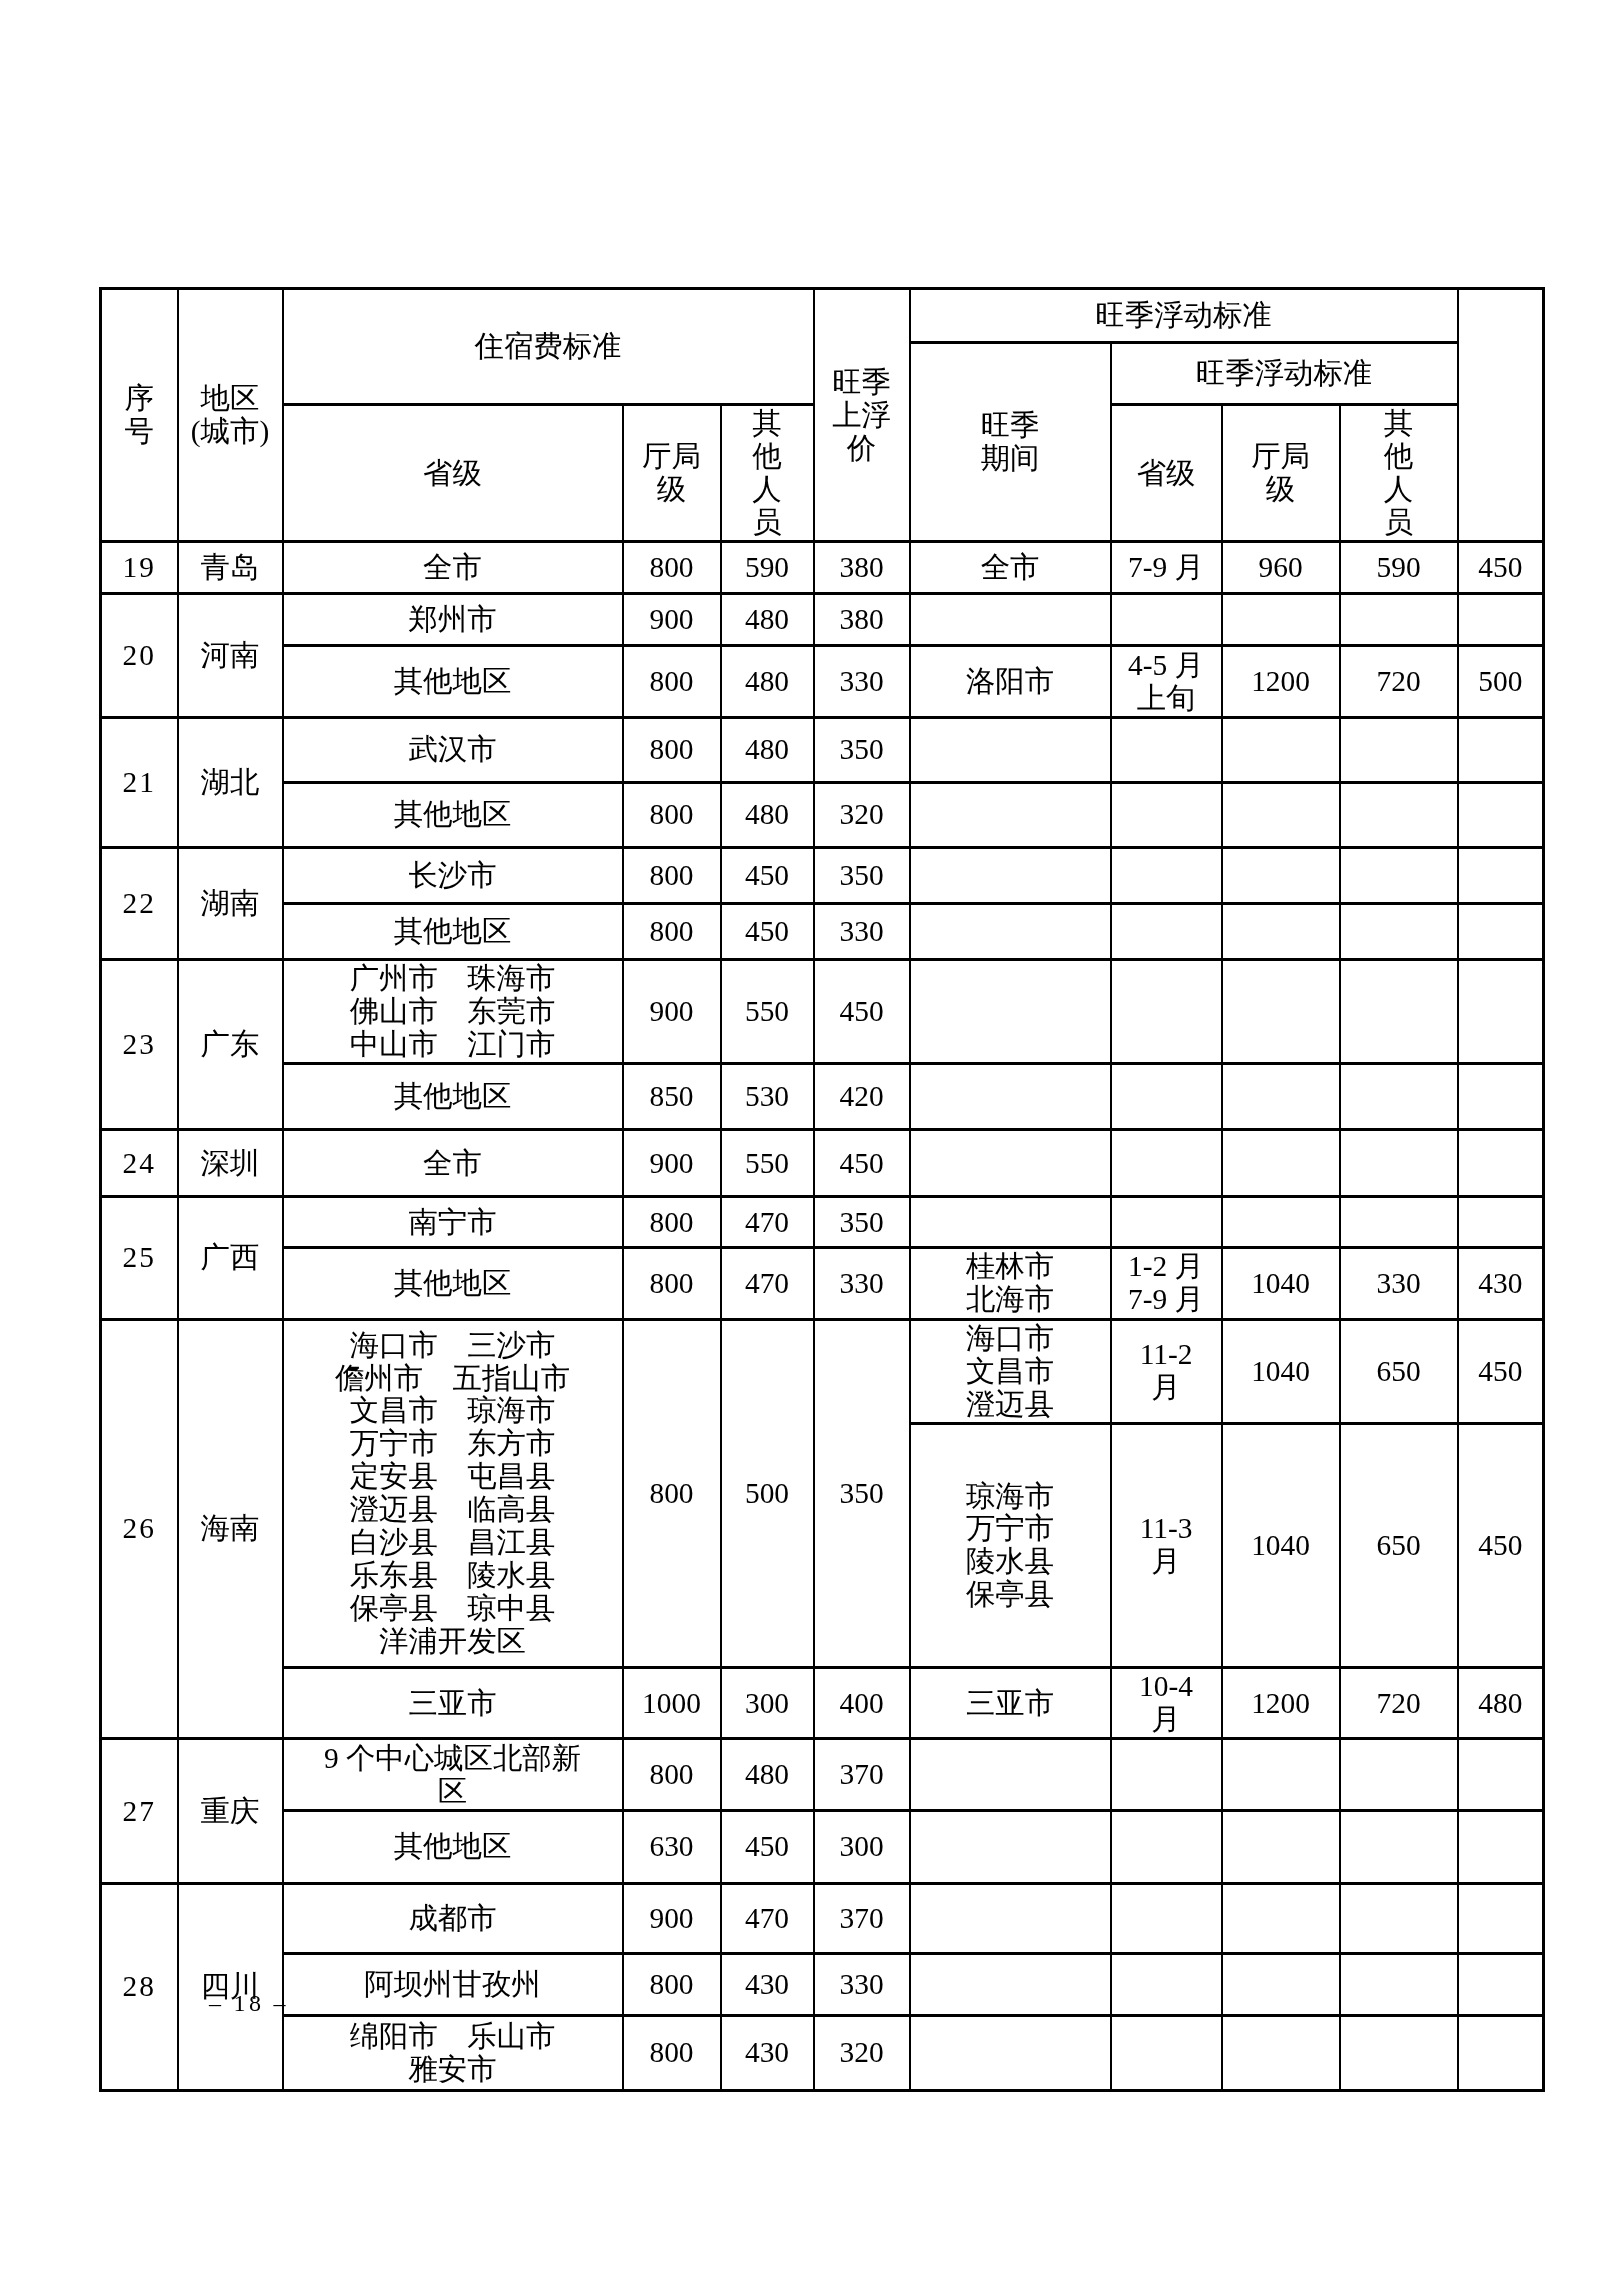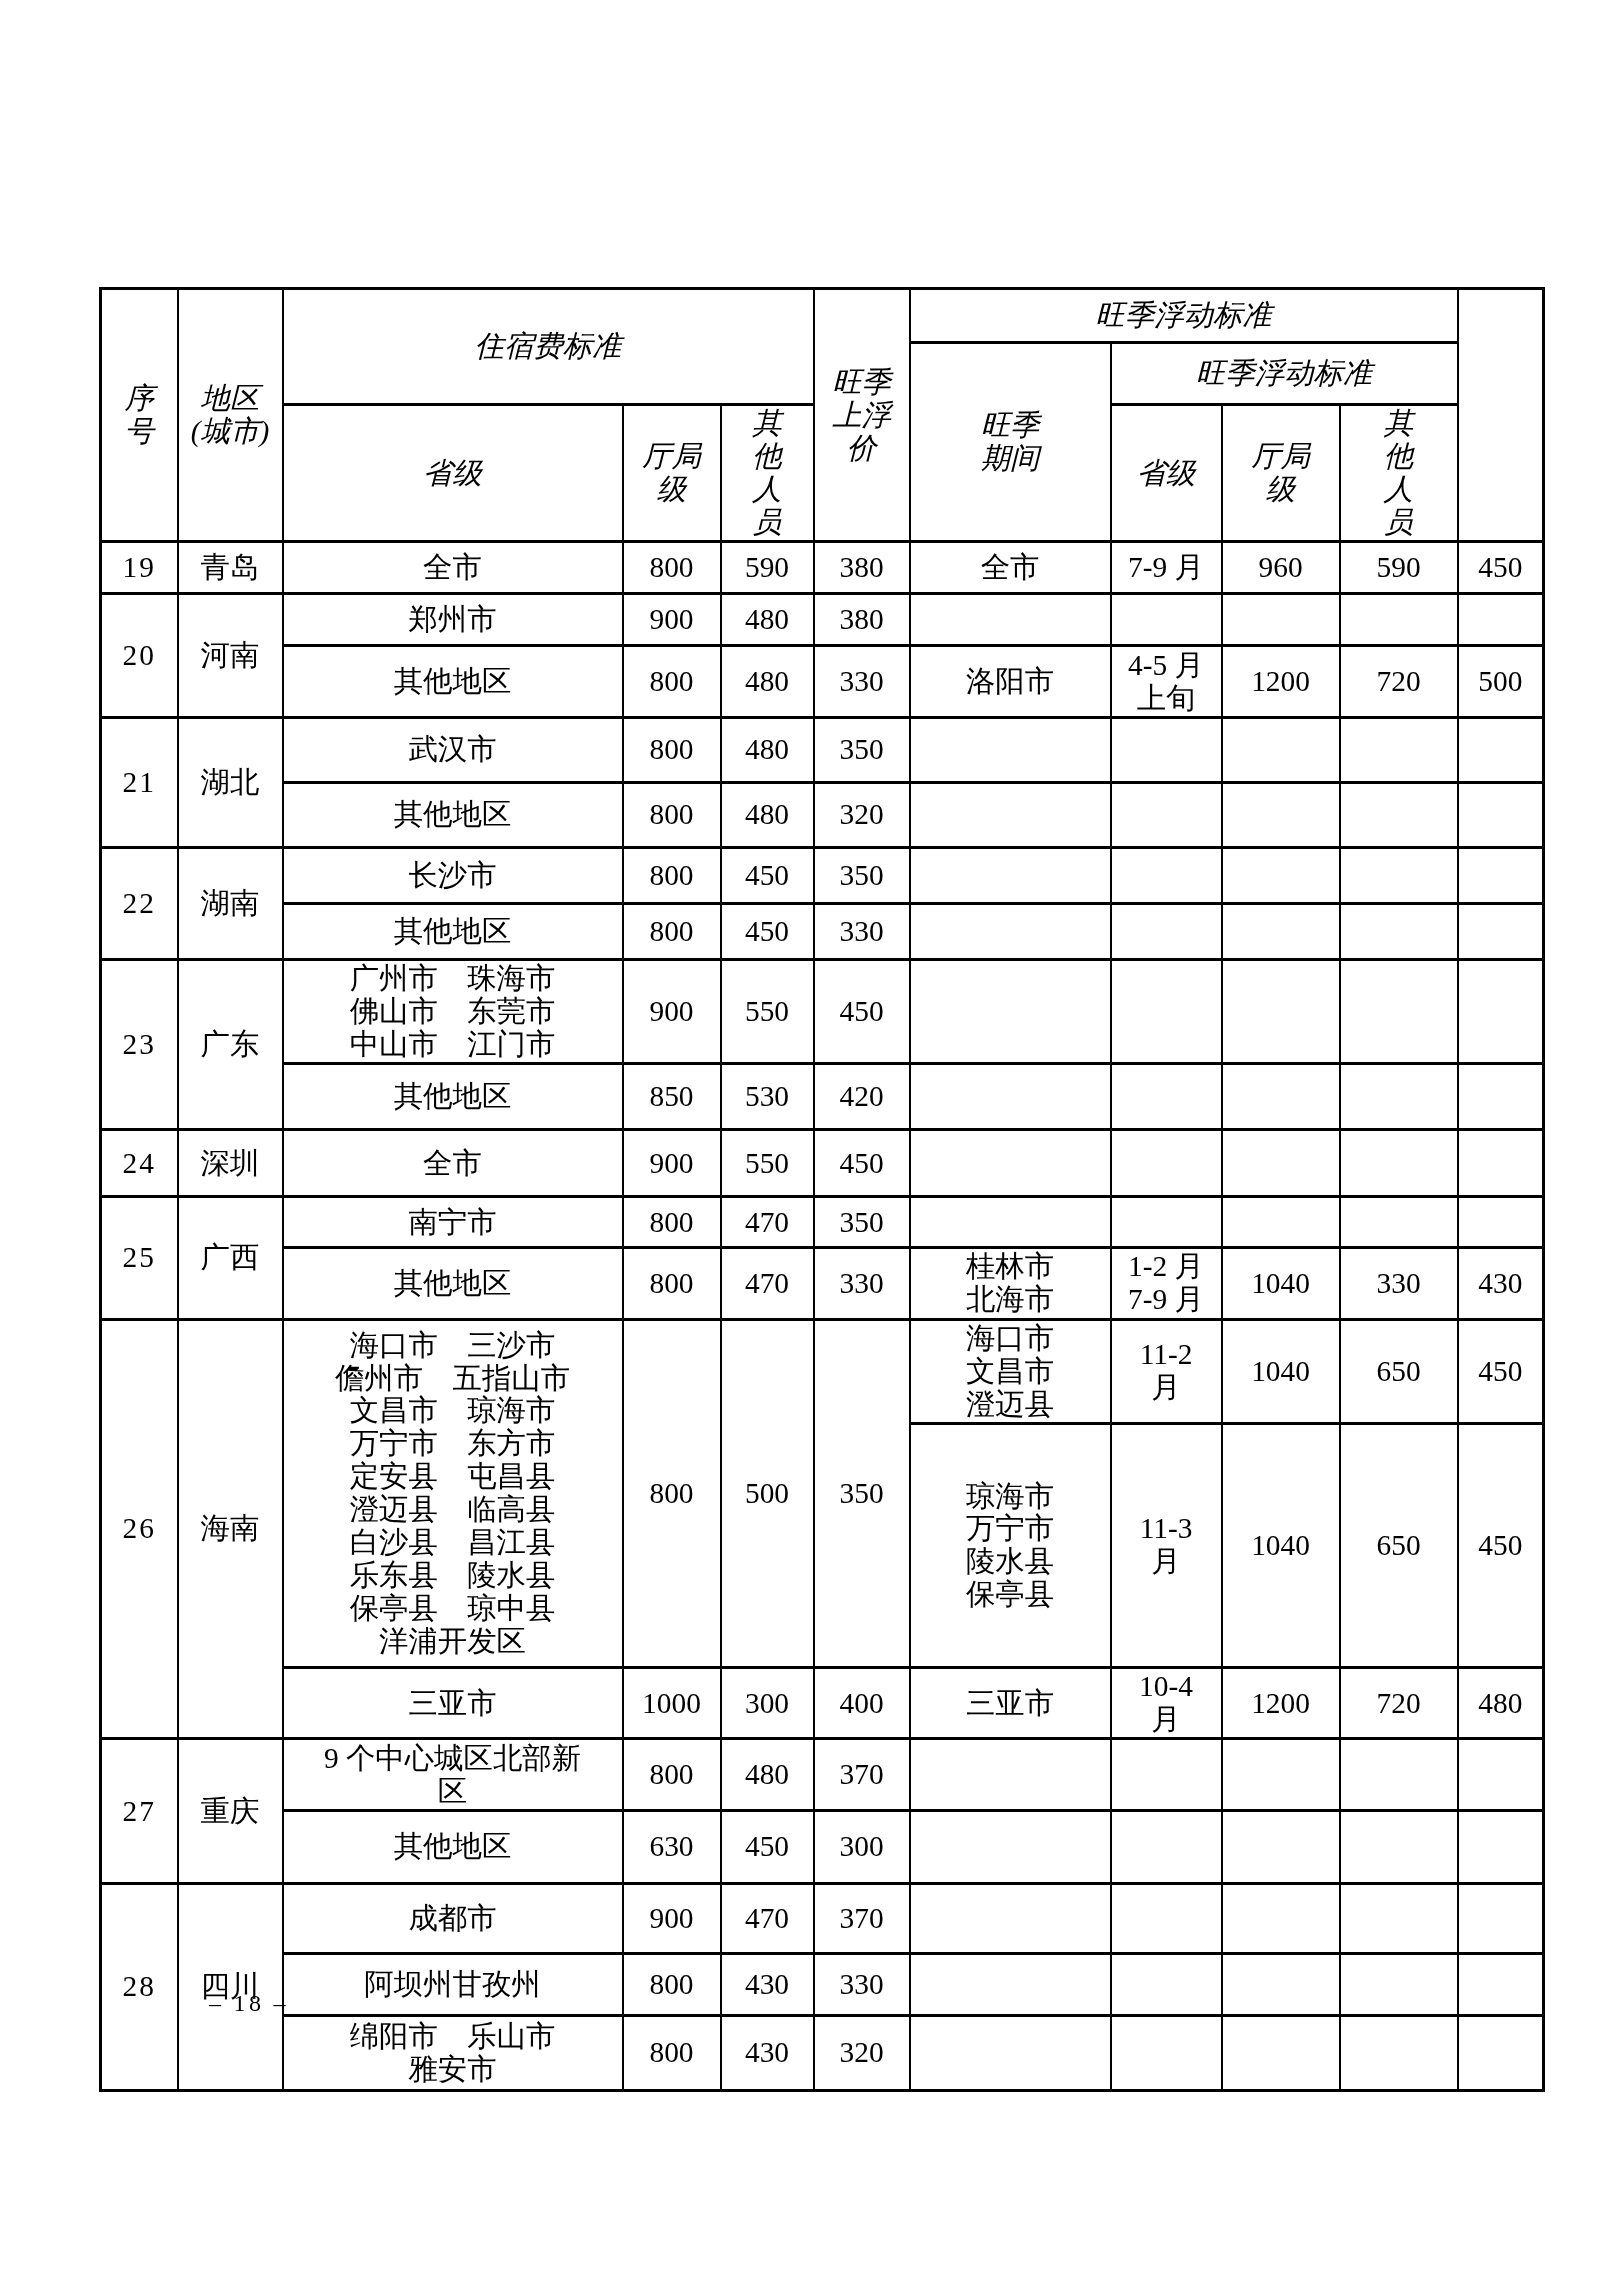--- a/index.html
+++ b/index.html
@@ -24,21 +24,21 @@
     border-top-width:3.3px;
     border-bottom-width:3.3px;
     text-align:center;
     vertical-align:middle;
     font-size:29.4px;
     line-height:1.12;
     white-space:pre-line;
     padding:1.3px 3.9px;
     overflow:hidden;
   }
-  td.hdr { font-size:29px; font-weight:normal;font-style:italic; }
+  td.hdr { font-size:29px; font-weight:normal; }
   td.num { font-size:32px; }
   td.serial { font-size:32px; letter-spacing:2px; }
   .pageno {
     position:absolute;
     left:209px; top:1990px;
     font-size:24px;
     letter-spacing:3.3px;
   }
 </style>
 </head>

